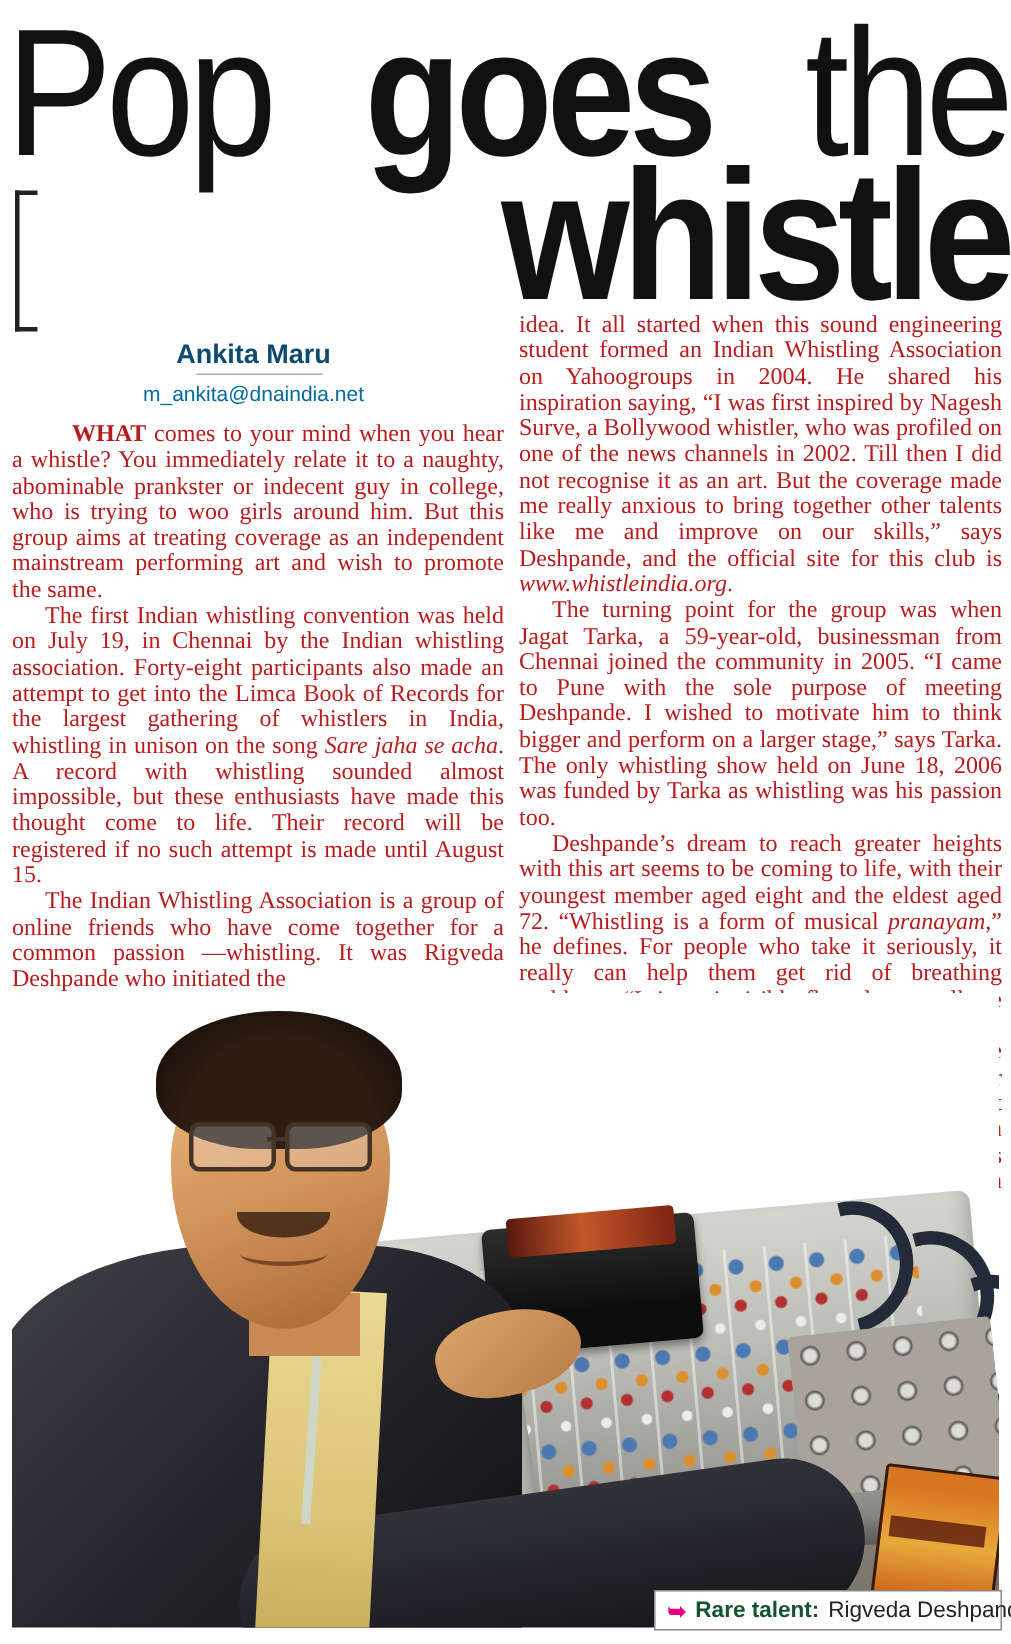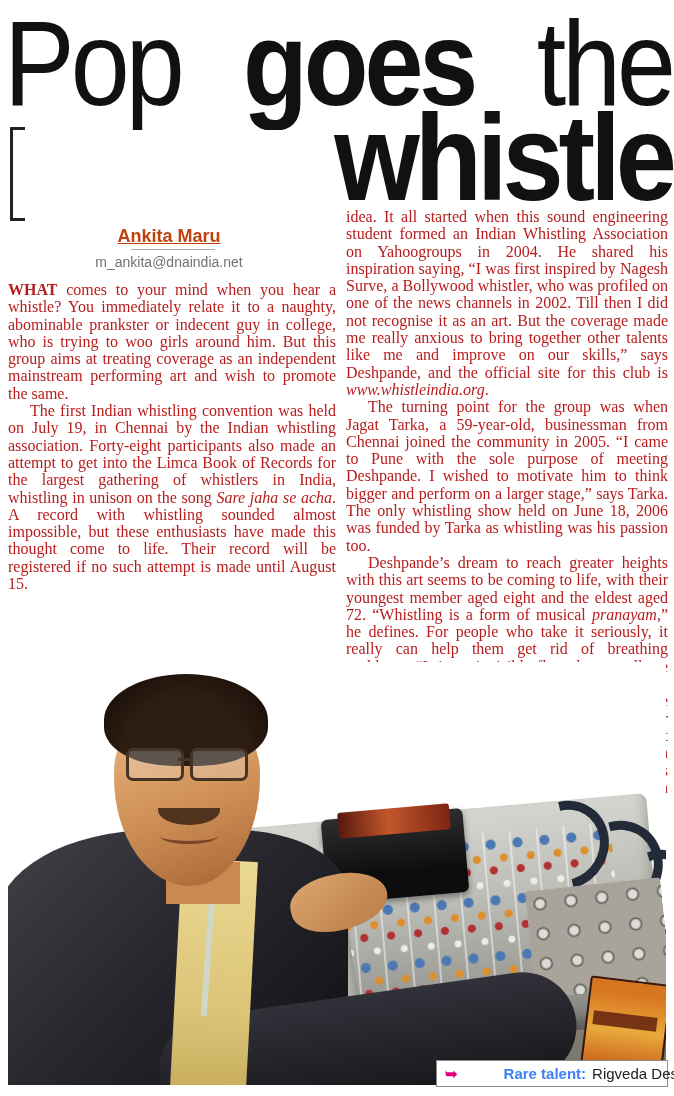--- a/index.html
+++ b/index.html
@@ -17,33 +17,33 @@
     transform-origin:top right;}
 
   
   .bracket{position:absolute;left:10px;top:127px;width:12px;height:88px;
     border-left:3px solid #222;border-top:3px solid #222;border-bottom:3px solid #222;}
   .standfirst{position:absolute;left:32px;top:122px;width:282px;
     font-weight:700;font-size:20px;line-height:24px;color:#191919;}
 
   
   .byline{position:absolute;left:8px;top:226px;width:322px;text-align:center;
-    font-weight:700;font-size:18px;color:#c2410c;text-decoration:underline;}
+    font-weight:700;font-size:18px;color:#0c4a6e;}
   .byline-rule{position:absolute;left:131px;top:249px;width:84px;height:1px;background:#a9a9a9;}
   .byline-email{position:absolute;left:8px;top:254px;width:322px;text-align:center;
-    font-size:14px;color:#737373;}
+    font-size:14px;color:#0369a1;}
 
   
   .col{position:absolute;font-family:"Liberation Serif",serif;font-size:16px;
     line-height:17.3px;text-align:justify;color:#b91c1c;}
   .col-left{left:8px;top:281px;width:328px;}
   .col-right{left:346px;top:208px;width:322px;}
   .body-p{margin:0;}
   .body-p.indent{text-indent:22px;}
-  .seg-b{font-weight:700;}
+  .seg-b{font-weight:700;margin-left:40px;}
   .seg-i{font-style:italic;}
   .wrapA{float:left;width:1px;height:69px;}
   .wrapB{float:left;clear:left;width:95px;height:18px;}
   .wrapC{float:left;clear:left;width:215px;height:18px;}
 
   
   .photo{position:absolute;left:8px;top:662px;width:658px;height:423px;background:#fff;overflow:hidden;}
   .photo *{position:absolute;}
   .desk-patch{left:470px;top:280px;width:200px;height:145px;background:linear-gradient(160deg,#9a948a,#6f6a60);transform:rotate(-5deg);}
   .mixer{left:112px;top:178px;width:548px;height:230px;transform:rotate(-5deg);transform-origin:left bottom;
@@ -102,21 +102,21 @@
     background:#3c2414;border-radius:0 0 30px 30px / 0 0 15px 15px;}
   .man-smile{left:152px;top:166px;width:58px;height:13px;border-bottom:3px solid #7a4628;border-radius:50%;}
   .man-hand{left:282px;top:212px;width:98px;height:56px;transform:rotate(-14deg);
     background:linear-gradient(150deg,#dba56c,#b87c48);border-radius:45% 55% 50% 50%;}
 
   
   .caption{position:absolute;left:436px;top:1060px;right:6px;height:27px;background:#fff;
     border:1px solid #8a8a8a;display:flex;align-items:center;padding:0 8px;gap:6px;
     font-size:15px;box-sizing:border-box;white-space:nowrap;}
   .caption-arrow{font-weight:700;font-size:15px;}
-  .caption-label{font-weight:700;color:#3b82f6;margin-left:40px;}
+  .caption-label{font-weight:700;color:#14532d;}
   .caption-name{color:#222;}
 </style>
 </head>
 <body>
 
 <div class="page">
 
   <div class="headline-row1">
     <span class="hl-light">Pop</span>
     <span class="hl-bold">goes</span>
@@ -126,20 +126,21 @@
 
   <div class="bracket"></div>
 
   <div class="byline">Ankita Maru</div>
   <div class="byline-rule"></div>
   <div class="byline-email">m_ankita@dnaindia.net</div>
 
   <div class="col col-left">
       <p class="body-p"><span class="seg-b">WHAT</span><span> comes to your mind when you hear a whistle? You immediately relate it to a naughty, abominable prankster or indecent guy in college, who is trying to woo girls around him. But this group aims at treating coverage as an independent mainstream performing art and wish to promote the same.</span></p>
       <p class="body-p indent"><span>The first Indian whistling convention was held on July 19, in Chennai by the Indian whistling association. Forty-eight participants also made an attempt to get into the Limca Book of Records for the largest gathering of whistlers in India, whistling in unison on the song </span><span class="seg-i">Sare jaha se acha</span><span>. A record with whistling sounded almost impossible, but these enthusiasts have made this thought come to life. Their record will be registered if no such attempt is made until August 15.</span></p>
+      <p class="body-p indent"><span>The Indian Whistling Association is a group of online friends who have come together for a common passion —whistling. It was  Rigveda Deshpande who initiated the</span></p>
     </div>
   <div class="col col-right">
       <p class="body-p"><span>idea. It all started when this sound engineering student formed an Indian Whistling Association on Yahoogroups in 2004. He shared his inspiration saying, “I was first inspired by Nagesh Surve, a Bollywood whistler, who was profiled on one of the news channels in 2002. Till then I did not recognise it as an art. But the coverage made me really anxious to bring together other talents like me and improve on our skills,” says Deshpande, and the official site for this club is </span><span class="seg-i">www.whistleindia.org</span><span>.</span></p>
       <p class="body-p indent"><span>The turning point for the group was when Jagat Tarka, a 59-year-old, businessman from Chennai joined the community in 2005. “I came to Pune with the sole purpose of meeting Deshpande. I wished to motivate him to think bigger and perform on a larger stage,” says Tarka. The only whistling show held on June 18, 2006 was funded by Tarka as whistling was his passion too.</span></p>
       <p class="body-p indent"><span>Deshpande’s dream to reach greater heights with this art seems to be coming to life, with their youngest member aged eight and the eldest aged 72. “Whistling is a form of musical </span><span class="seg-i">pranayam</span><span>,” he defines. For people who take it seriously, it really can help them get rid of  breathing problems. “It is an invisible flute that we all are gifted with,” he says.</span></p>
       <p class="body-p indent"><span class="wrapA"></span><span class="wrapB"></span><span class="wrapC"></span><span>The best thing about the group is that they are all non-smokers, which gives them a stronger lung to blow the best of  tunes. The group is yet growing, and aspire to form an Indian Whistling Convention as big as Indian Idol.</span></p>
     </div>
 
   <div class="photo">
     <div class="desk-patch"></div>

